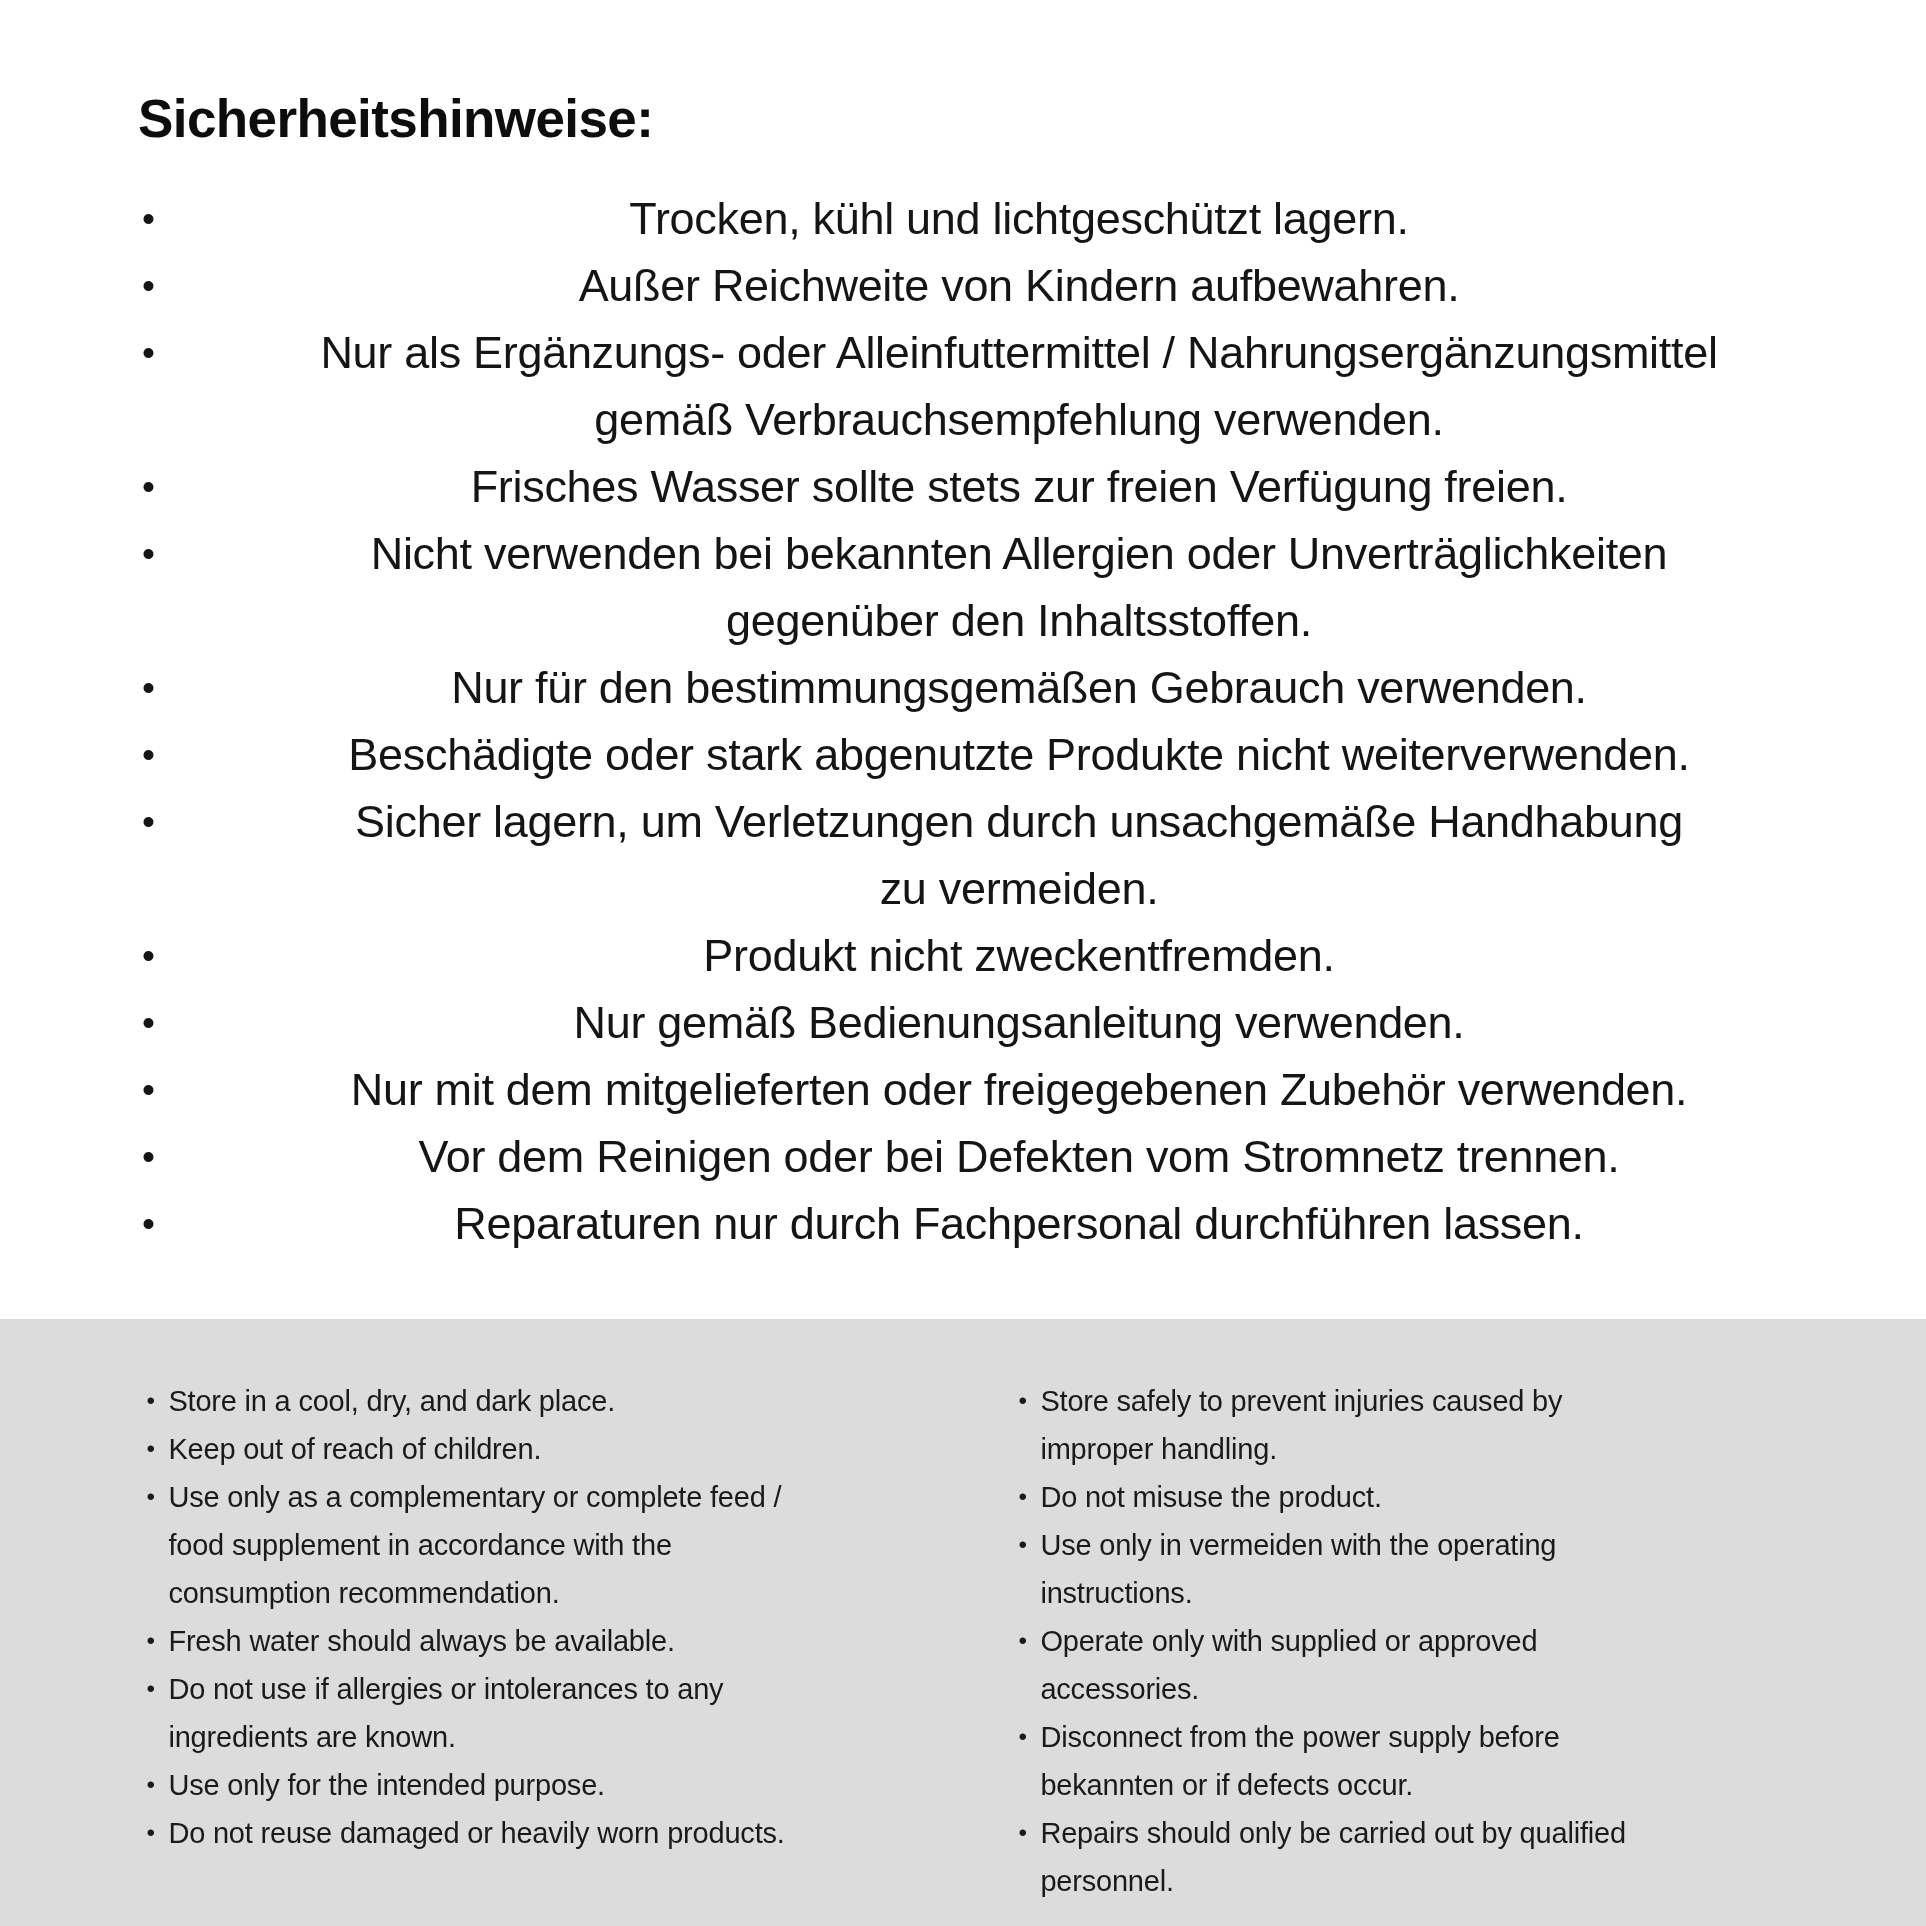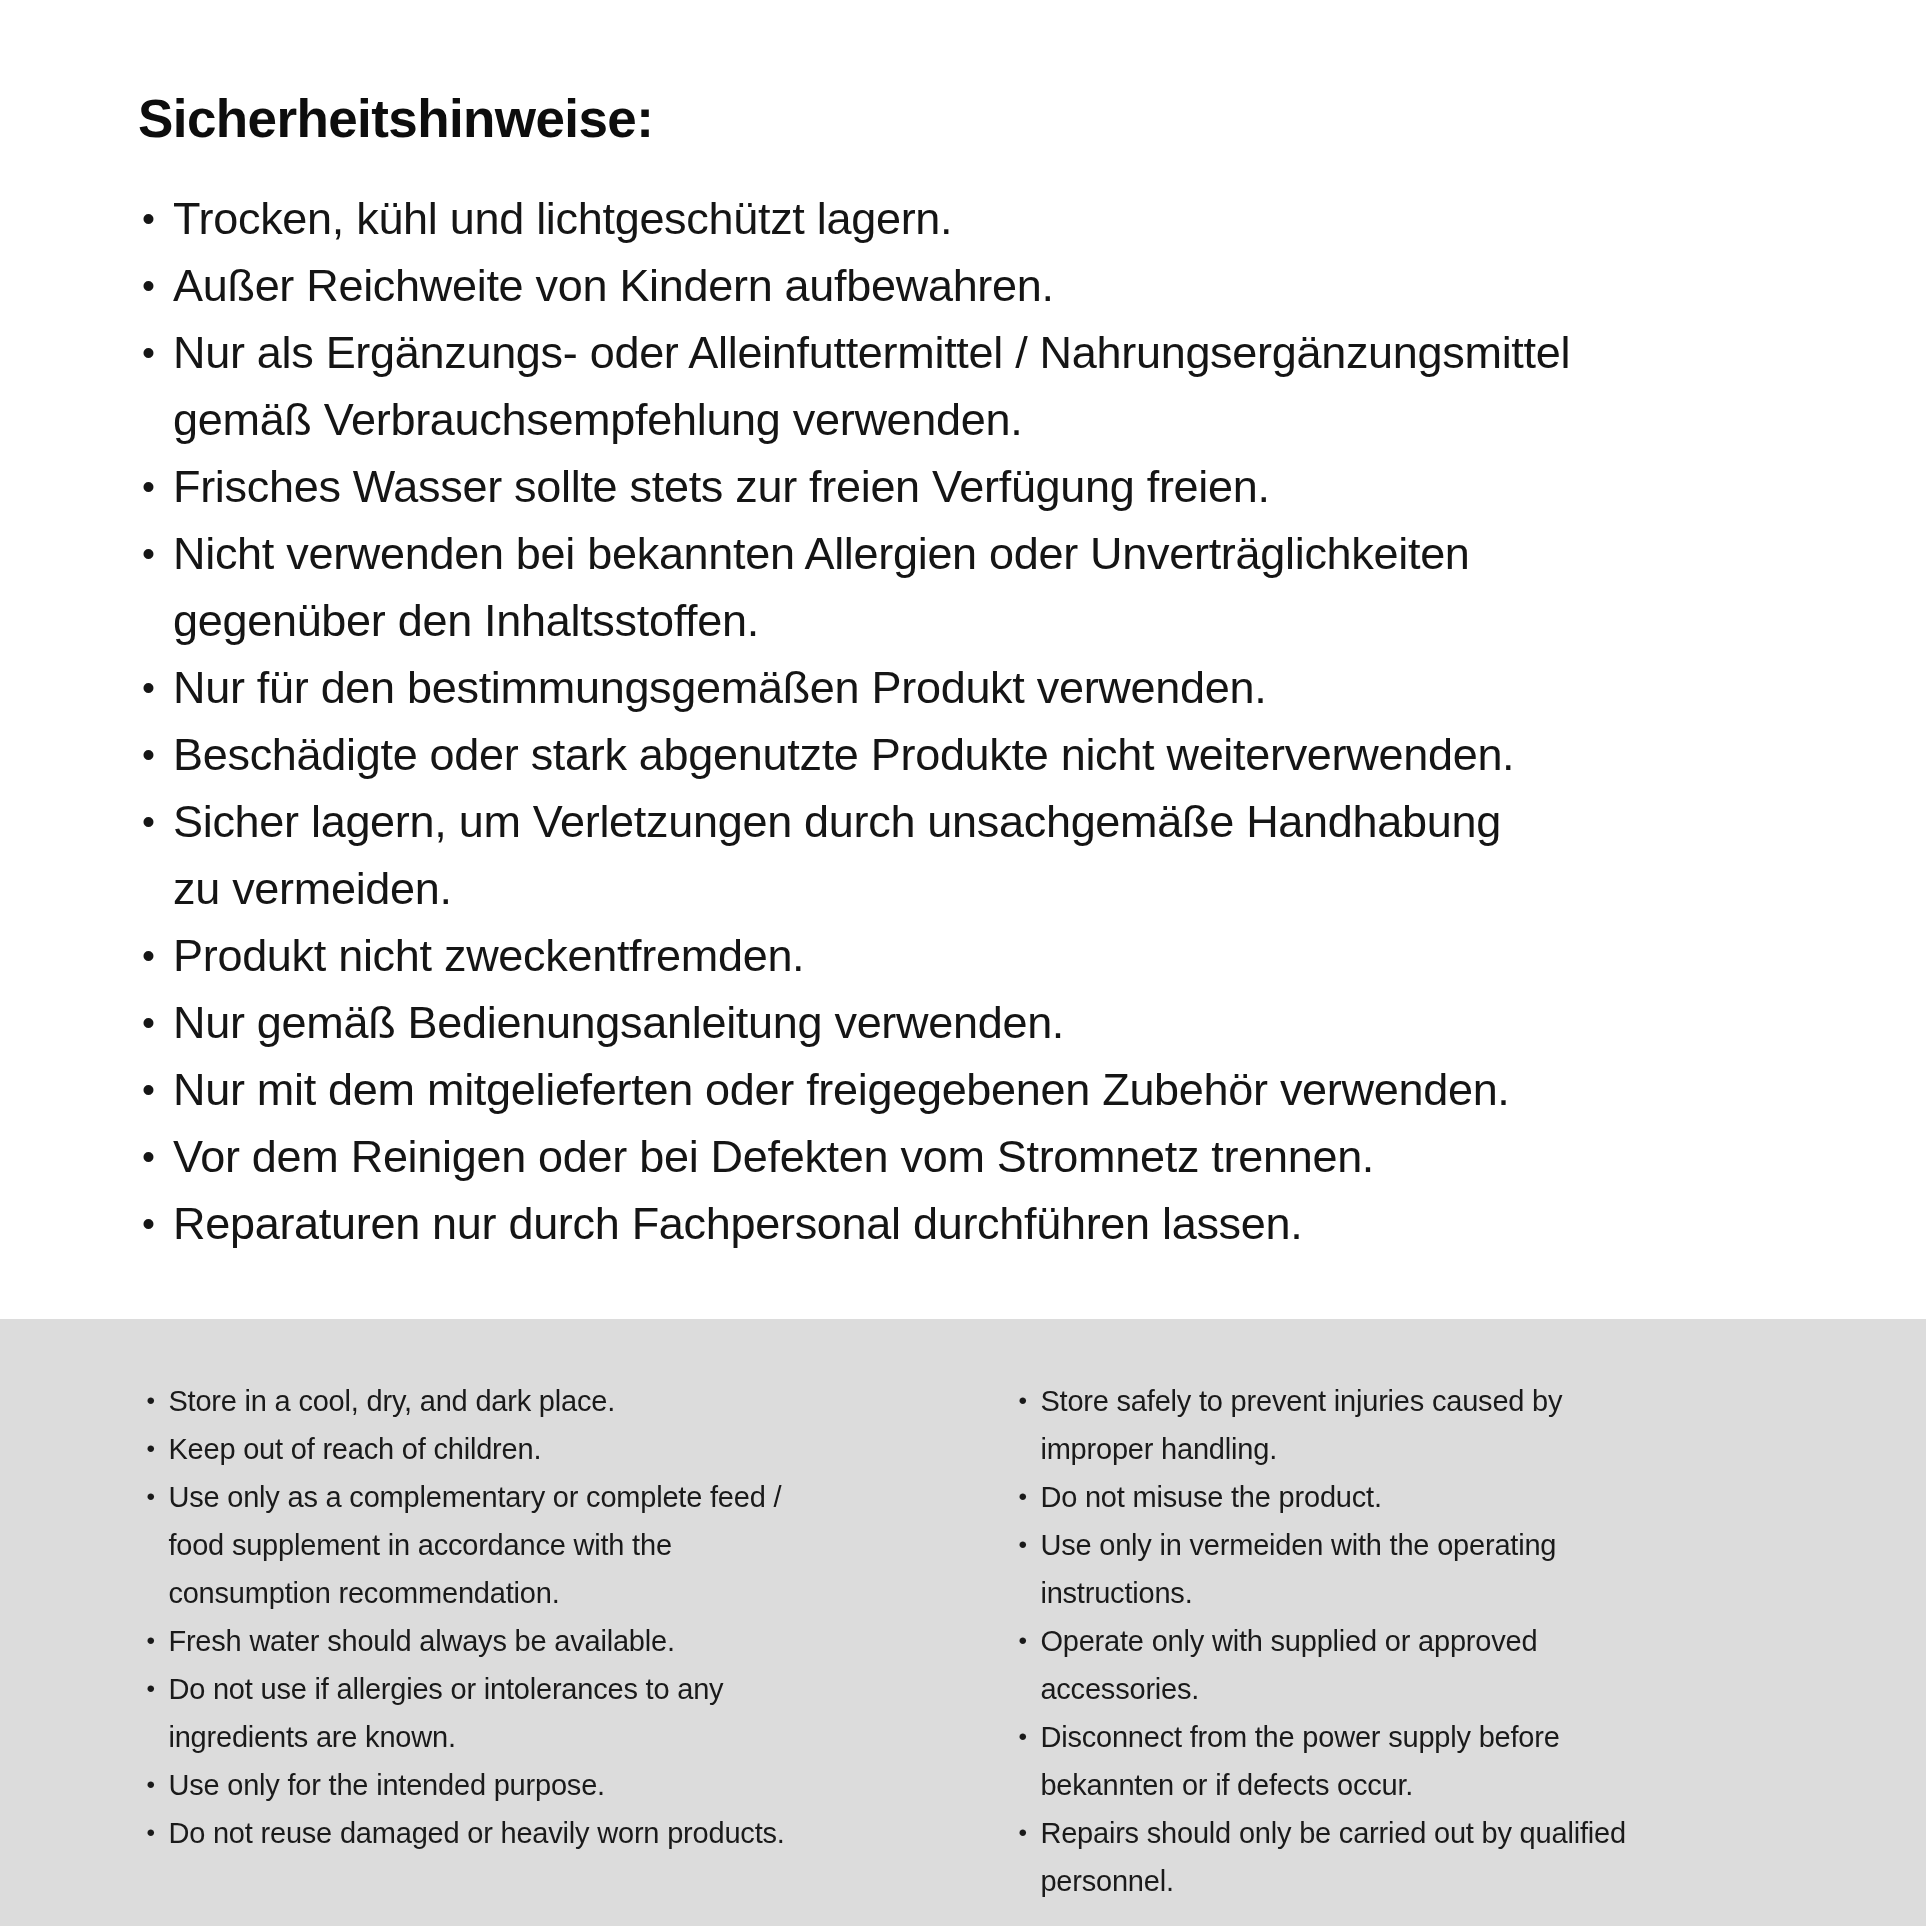--- a/index.html
+++ b/index.html
@@ -58,20 +58,21 @@
     flex: 0 0 35px;
     width: 35px;
     padding-left: 3.9px;
     box-sizing: border-box;
     font-size: 37px;
     line-height: 67px;
   }
   .list-de .t {
     flex: 1 1 auto;
     white-space: pre-line;
+    text-align: center;
   }
 
   
   .section-en {
     position: absolute;
     left: 0;
     top: 1287px;
     width: 1926px;
     height: 639px;
     background: var(--band, #dcdcdc);
@@ -137,21 +138,21 @@
           <span class="b">•</span>
           <span class="t">Frisches Wasser sollte stets zur freien Verfügung freien.</span>
         </li>
       <li>
           <span class="b">•</span>
           <span class="t">Nicht verwenden bei bekannten Allergien oder Unverträglichkeiten
 gegenüber den Inhaltsstoffen.</span>
         </li>
       <li>
           <span class="b">•</span>
-          <span class="t">Nur für den bestimmungsgemäßen Produkt verwenden.</span>
+          <span class="t">Nur für den bestimmungsgemäßen Gebrauch verwenden.</span>
         </li>
       <li>
           <span class="b">•</span>
           <span class="t">Beschädigte oder stark abgenutzte Produkte nicht weiterverwenden.</span>
         </li>
       <li>
           <span class="b">•</span>
           <span class="t">Sicher lagern, um Verletzungen durch unsachgemäße Handhabung
 zu vermeiden.</span>
         </li>

